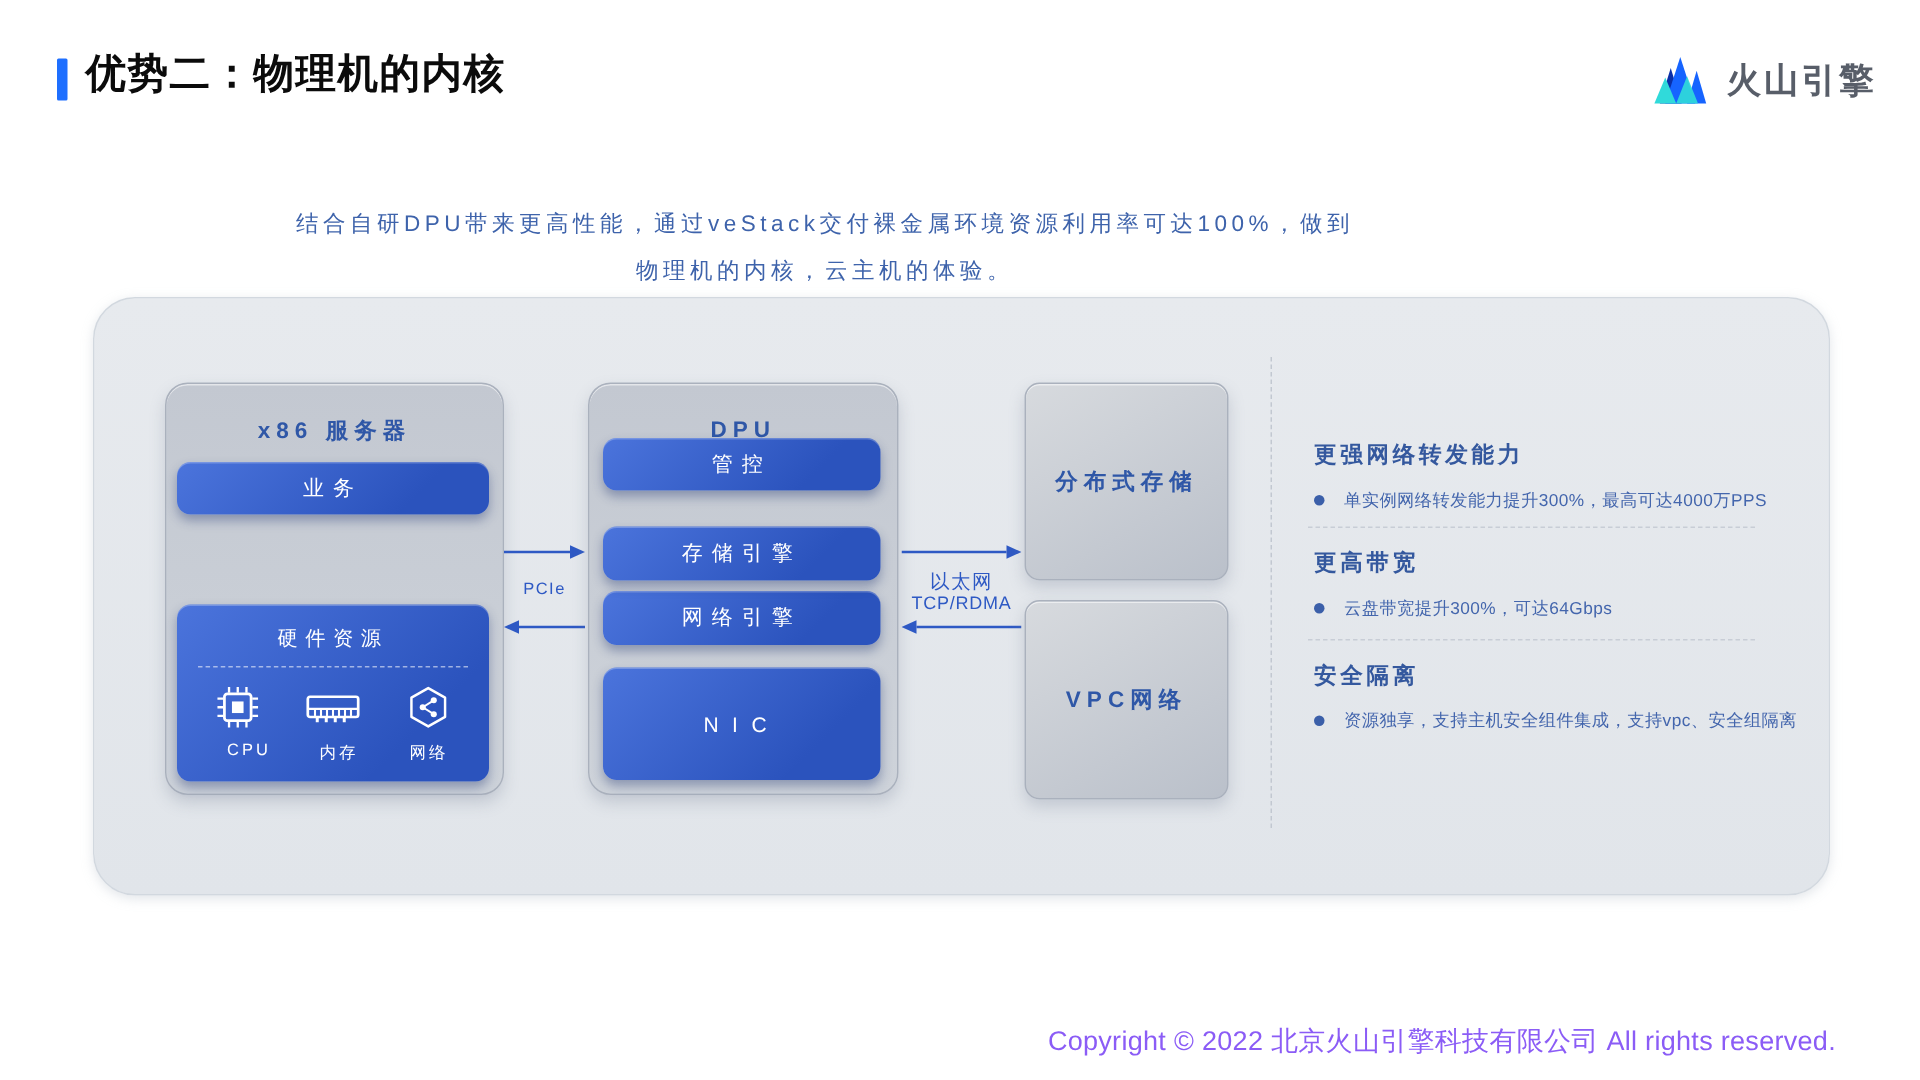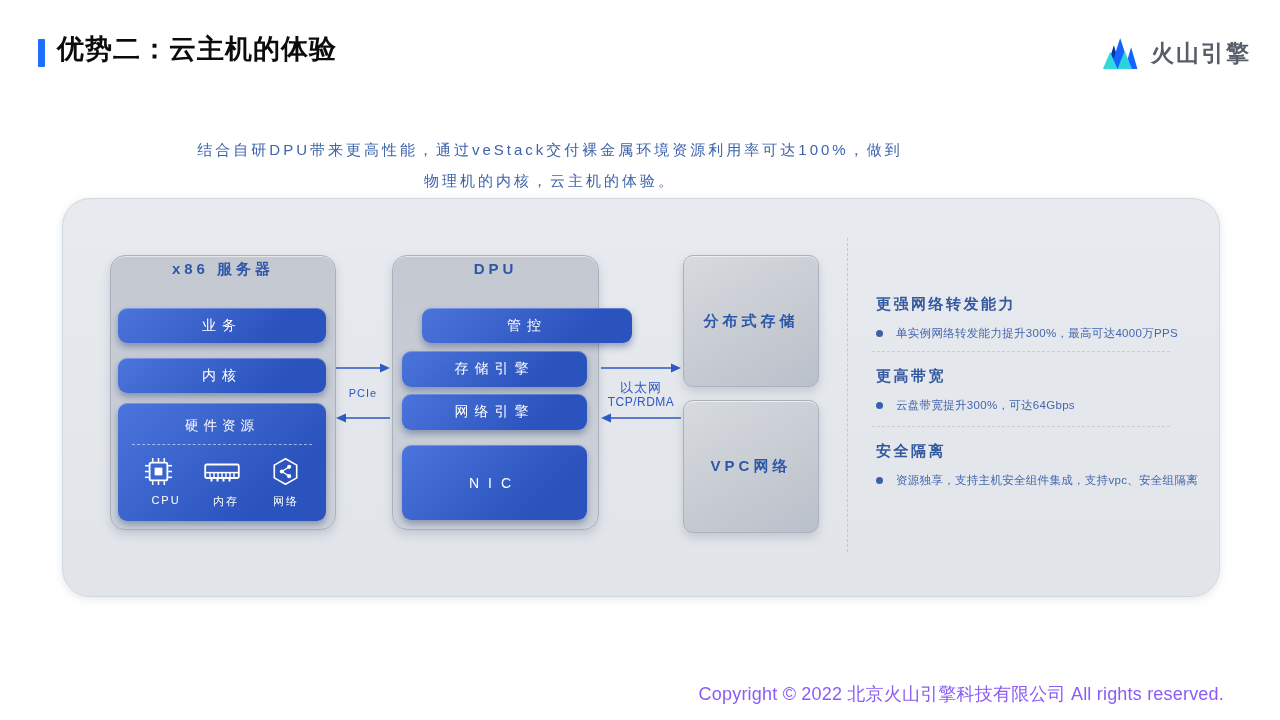--- a/index.html
+++ b/index.html
@@ -28,32 +28,32 @@
 
   
   .gbox{position:absolute;border-radius:15px;border:1px solid #aab1bd;
     box-shadow:0 5px 10px rgba(125,135,155,.30), inset 0 1px 0 rgba(255,255,255,.55);}
   .gbox-col{background:linear-gradient(180deg,#c3c8d1 0%,#ced3da 100%);}
   .gbox-sq{background:linear-gradient(150deg,#d7dade 0%,#bac0ca 100%);display:flex;align-items:center;justify-content:center;}
   .server-box{left:110px;top:255px;width:224px;height:273px;}
   .dpu-box{left:392px;top:255px;width:205px;height:273px;}
   .storage-box{left:683px;top:255px;width:134px;height:130px;border-radius:10px;}
   .vpc-box{left:683px;top:400px;width:134px;height:131px;border-radius:10px;}
-  .gbox-title{margin-top:4px;text-align:center;color:#2f57a7;font-size:15px;font-weight:600;letter-spacing:4px;}
+  .gbox-title{margin-top:22px;text-align:center;color:#2f57a7;font-size:15px;font-weight:600;letter-spacing:4px;}
   .sq-title{color:#2f57a7;font-size:15px;font-weight:600;letter-spacing:4px;}
 
   
   .bar{position:absolute;background:linear-gradient(135deg,#4b74dc 0%,#2b53bd 75%);
     border-radius:9px;color:#ffffff;font-size:14px;font-weight:500;letter-spacing:6px;
     display:flex;align-items:center;justify-content:center;
     box-shadow:0 4px 7px rgba(30,50,110,.38), inset 0 1px 0 rgba(255,255,255,.25);}
   .srv-bar1{left:118px;top:308px;width:208px;height:35px;}
   .srv-bar2{left:118px;top:358px;width:208px;height:35px;}
   .hw-box{left:118px;top:403px;width:208px;height:118px;display:block;letter-spacing:0;}
-  .dpu-bar1{left:402px;top:308px;width:210px;height:35px;margin-left:20px;}
+  .dpu-bar1{left:402px;top:292px;width:185px;height:35px;}
   .dpu-bar2{left:402px;top:351px;width:185px;height:36px;}
   .dpu-bar3{left:402px;top:394px;width:185px;height:36px;}
   .nic-bar{left:402px;top:445px;width:185px;height:75px;letter-spacing:9px;}
 
   .hw-title{padding-top:14px;text-align:center;color:#fff;font-size:13.5px;font-weight:500;letter-spacing:5px;}
   .hw-divider{margin:9px 14px 0 14px;border-top:1px dashed rgba(255,255,255,.55);}
   .hw-row{display:flex;justify-content:space-around;align-items:flex-end;margin-top:11px;padding:0 10px;height:30px;}
   .hw-item{display:flex;flex-direction:column;align-items:center;}
   .hw-labels{display:flex;justify-content:flex-end;margin-top:8px;padding:0 10px;color:#fff;font-size:11px;letter-spacing:2px;}
   .hw-label{width:60px;text-align:center;}
@@ -78,21 +78,21 @@
 
   
   .copyright{position:absolute;right:56px;top:682px;font-size:18px;color:#8b5cf6;letter-spacing:.2px;}
 </style>
 </head>
 <body>
 
 <div class="slide">
 
   <div class="accent-bar"></div>
-  <div class="page-title">优势二：云主机的体验</div>
+  <div class="page-title">优势二：物理机的内核</div>
 
   <div class="logo">
     <svg width="40" height="37" viewBox="0 0 44 40">
       <polygon points="5,37 13,11 21,37" fill="#0a2fa8"></polygon>
       <polygon points="9,37 20,3 31,37" fill="#1664ff"></polygon>
       <polygon points="25,37 32,13 39,37" fill="#1664ff"></polygon>
       <polygon points="1,37 9,18 17,37" fill="#30dada"></polygon>
       <polygon points="17,37 25,17 33,37" fill="#30dada" opacity="0.92"></polygon>
     </svg>
     <span class="logo-text">火山引擎</span>
@@ -102,21 +102,20 @@
     <div>结合自研DPU带来更高性能，通过veStack交付裸金属环境资源利用率可达100%，做到</div>
     <div>物理机的内核，云主机的体验。</div>
   </div>
 
   <div class="panel"></div>
 
   <div class="gbox gbox-col server-box">
     <div class="gbox-title">x86 服务器</div>
   </div>
   <div class="bar srv-bar1">业务</div>
-  <div class="bar srv-bar2">内核</div>
 
   <div class="bar hw-box">
     <div class="hw-title">硬件资源</div>
     <div class="hw-divider"></div>
     <div class="hw-row">
       <div class="hw-item">
         <svg width="29" height="29" viewBox="0 0 30 30">
           <g stroke="#ffffff" stroke-width="1.6">
             <line x1="9" y1="1" x2="9" y2="5"></line>
               <line x1="15" y1="1" x2="15" y2="5"></line>

